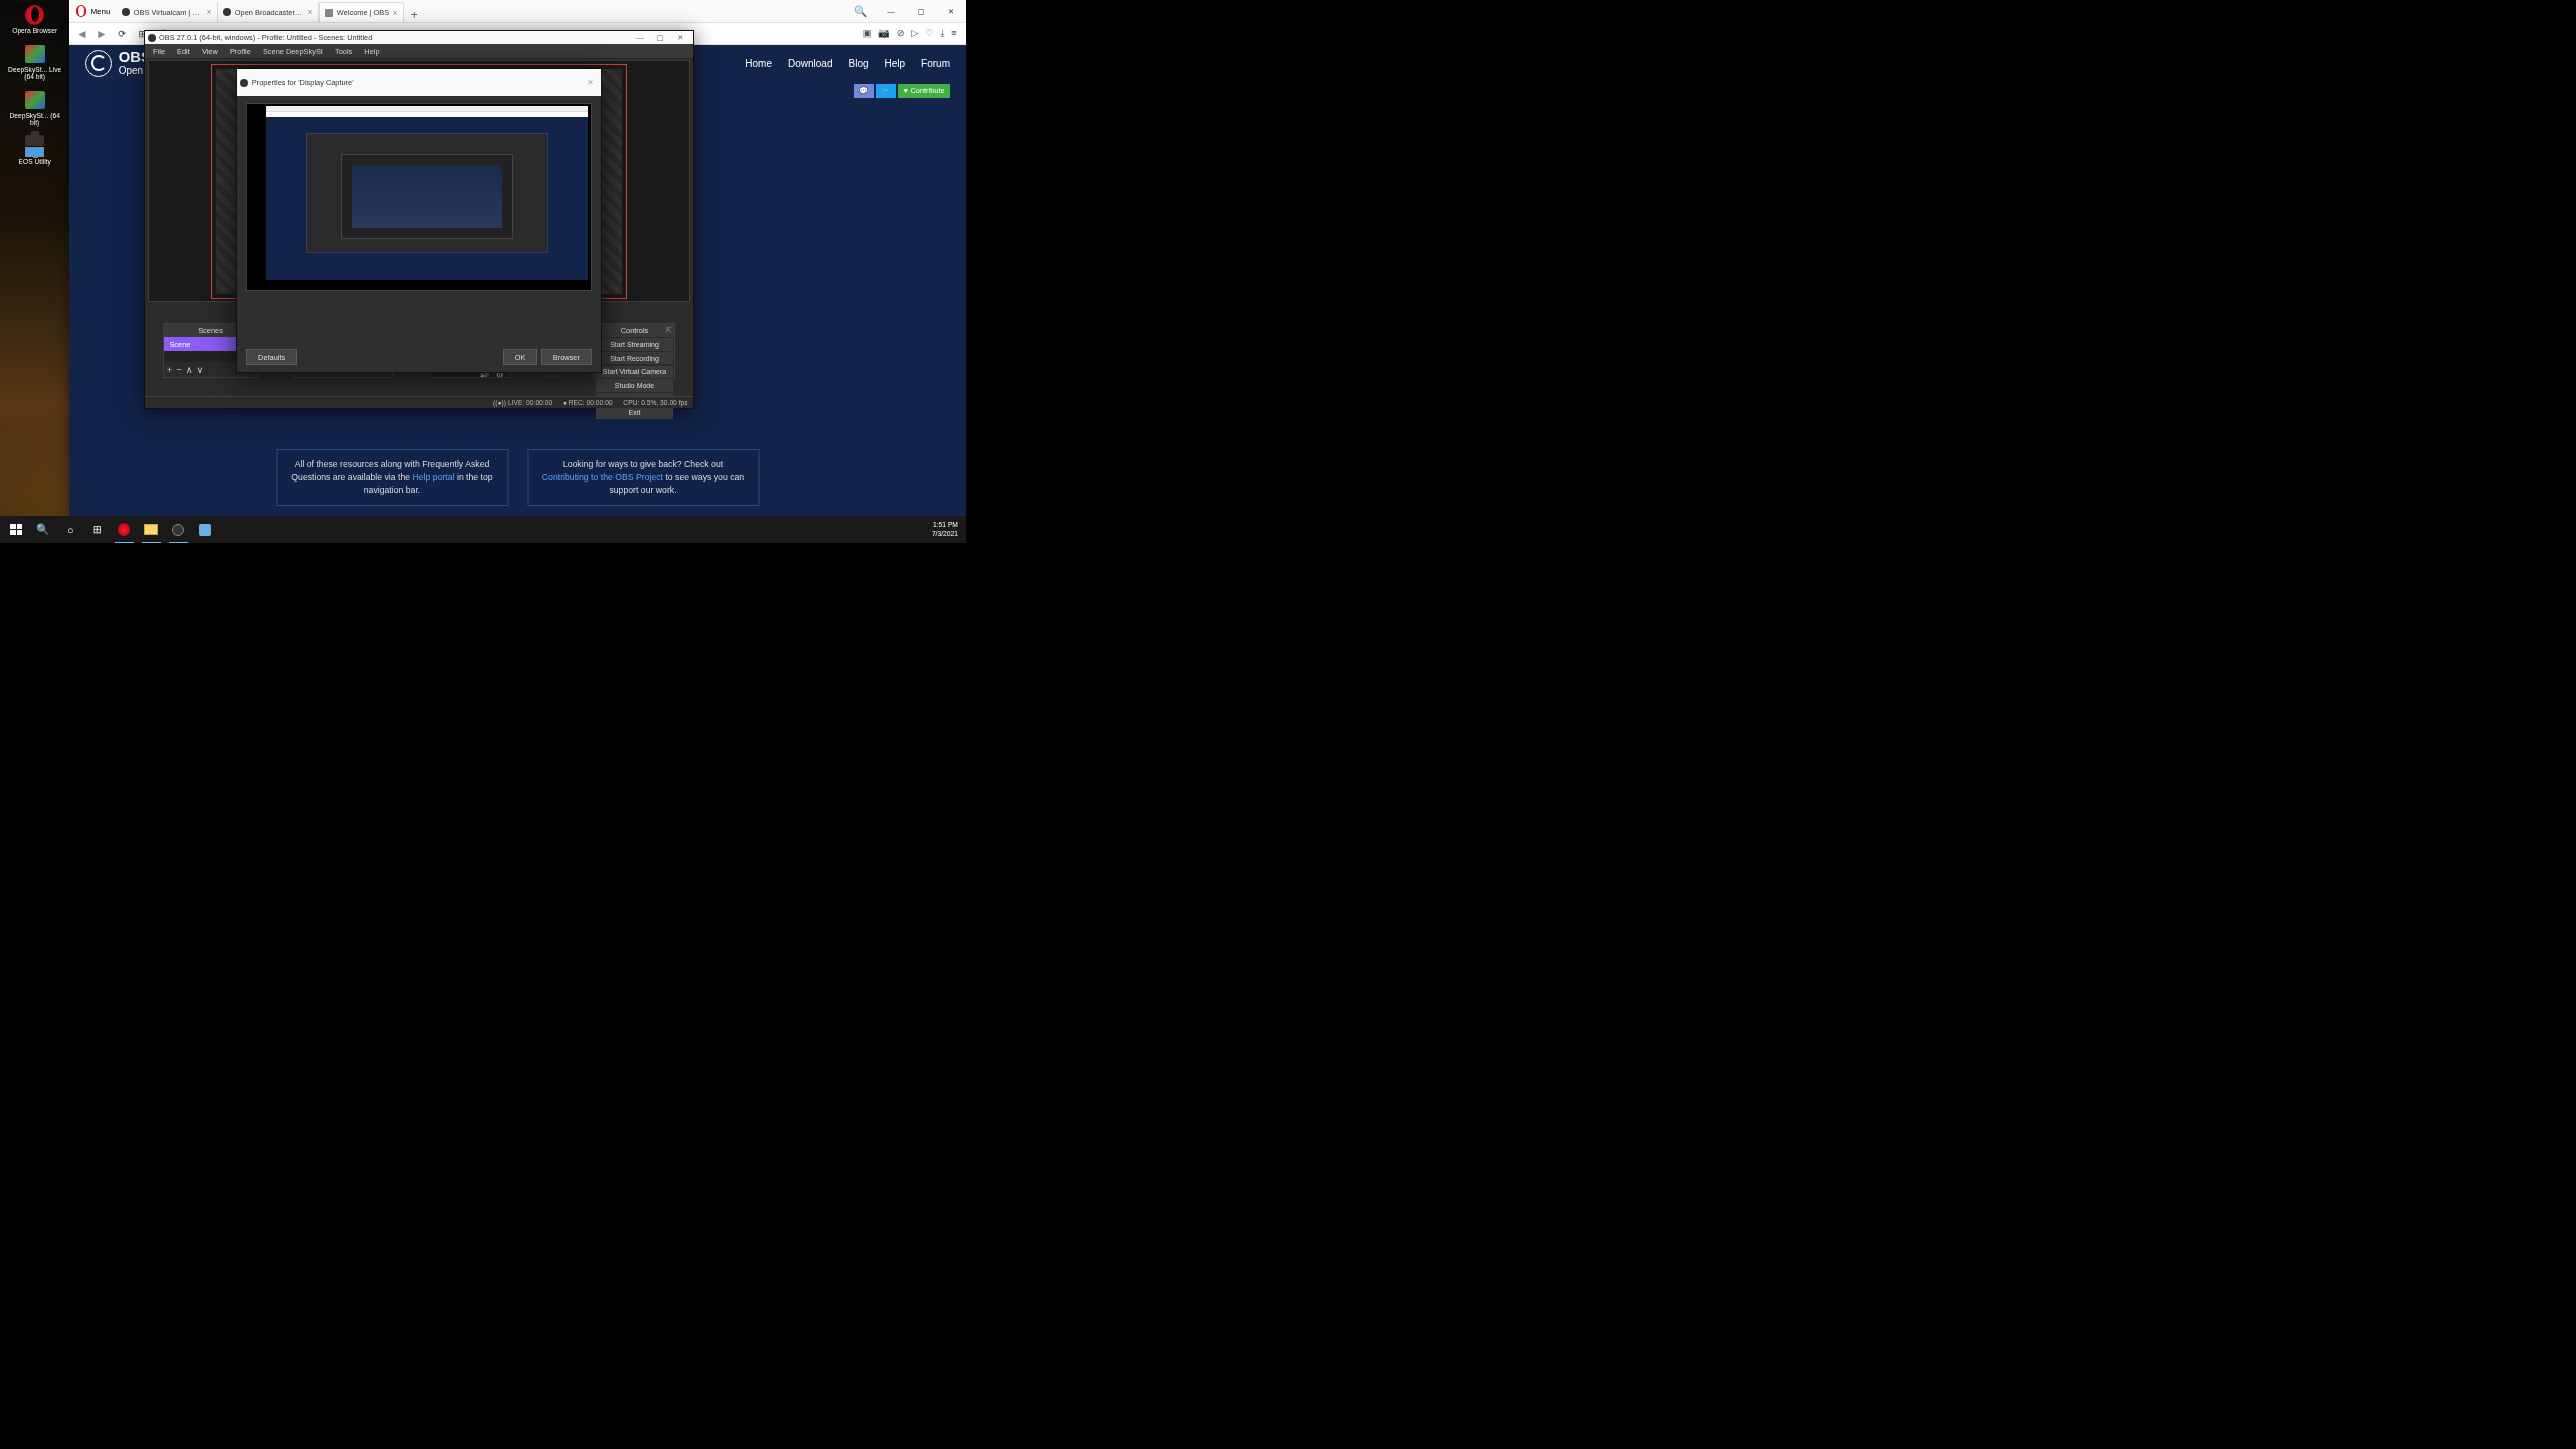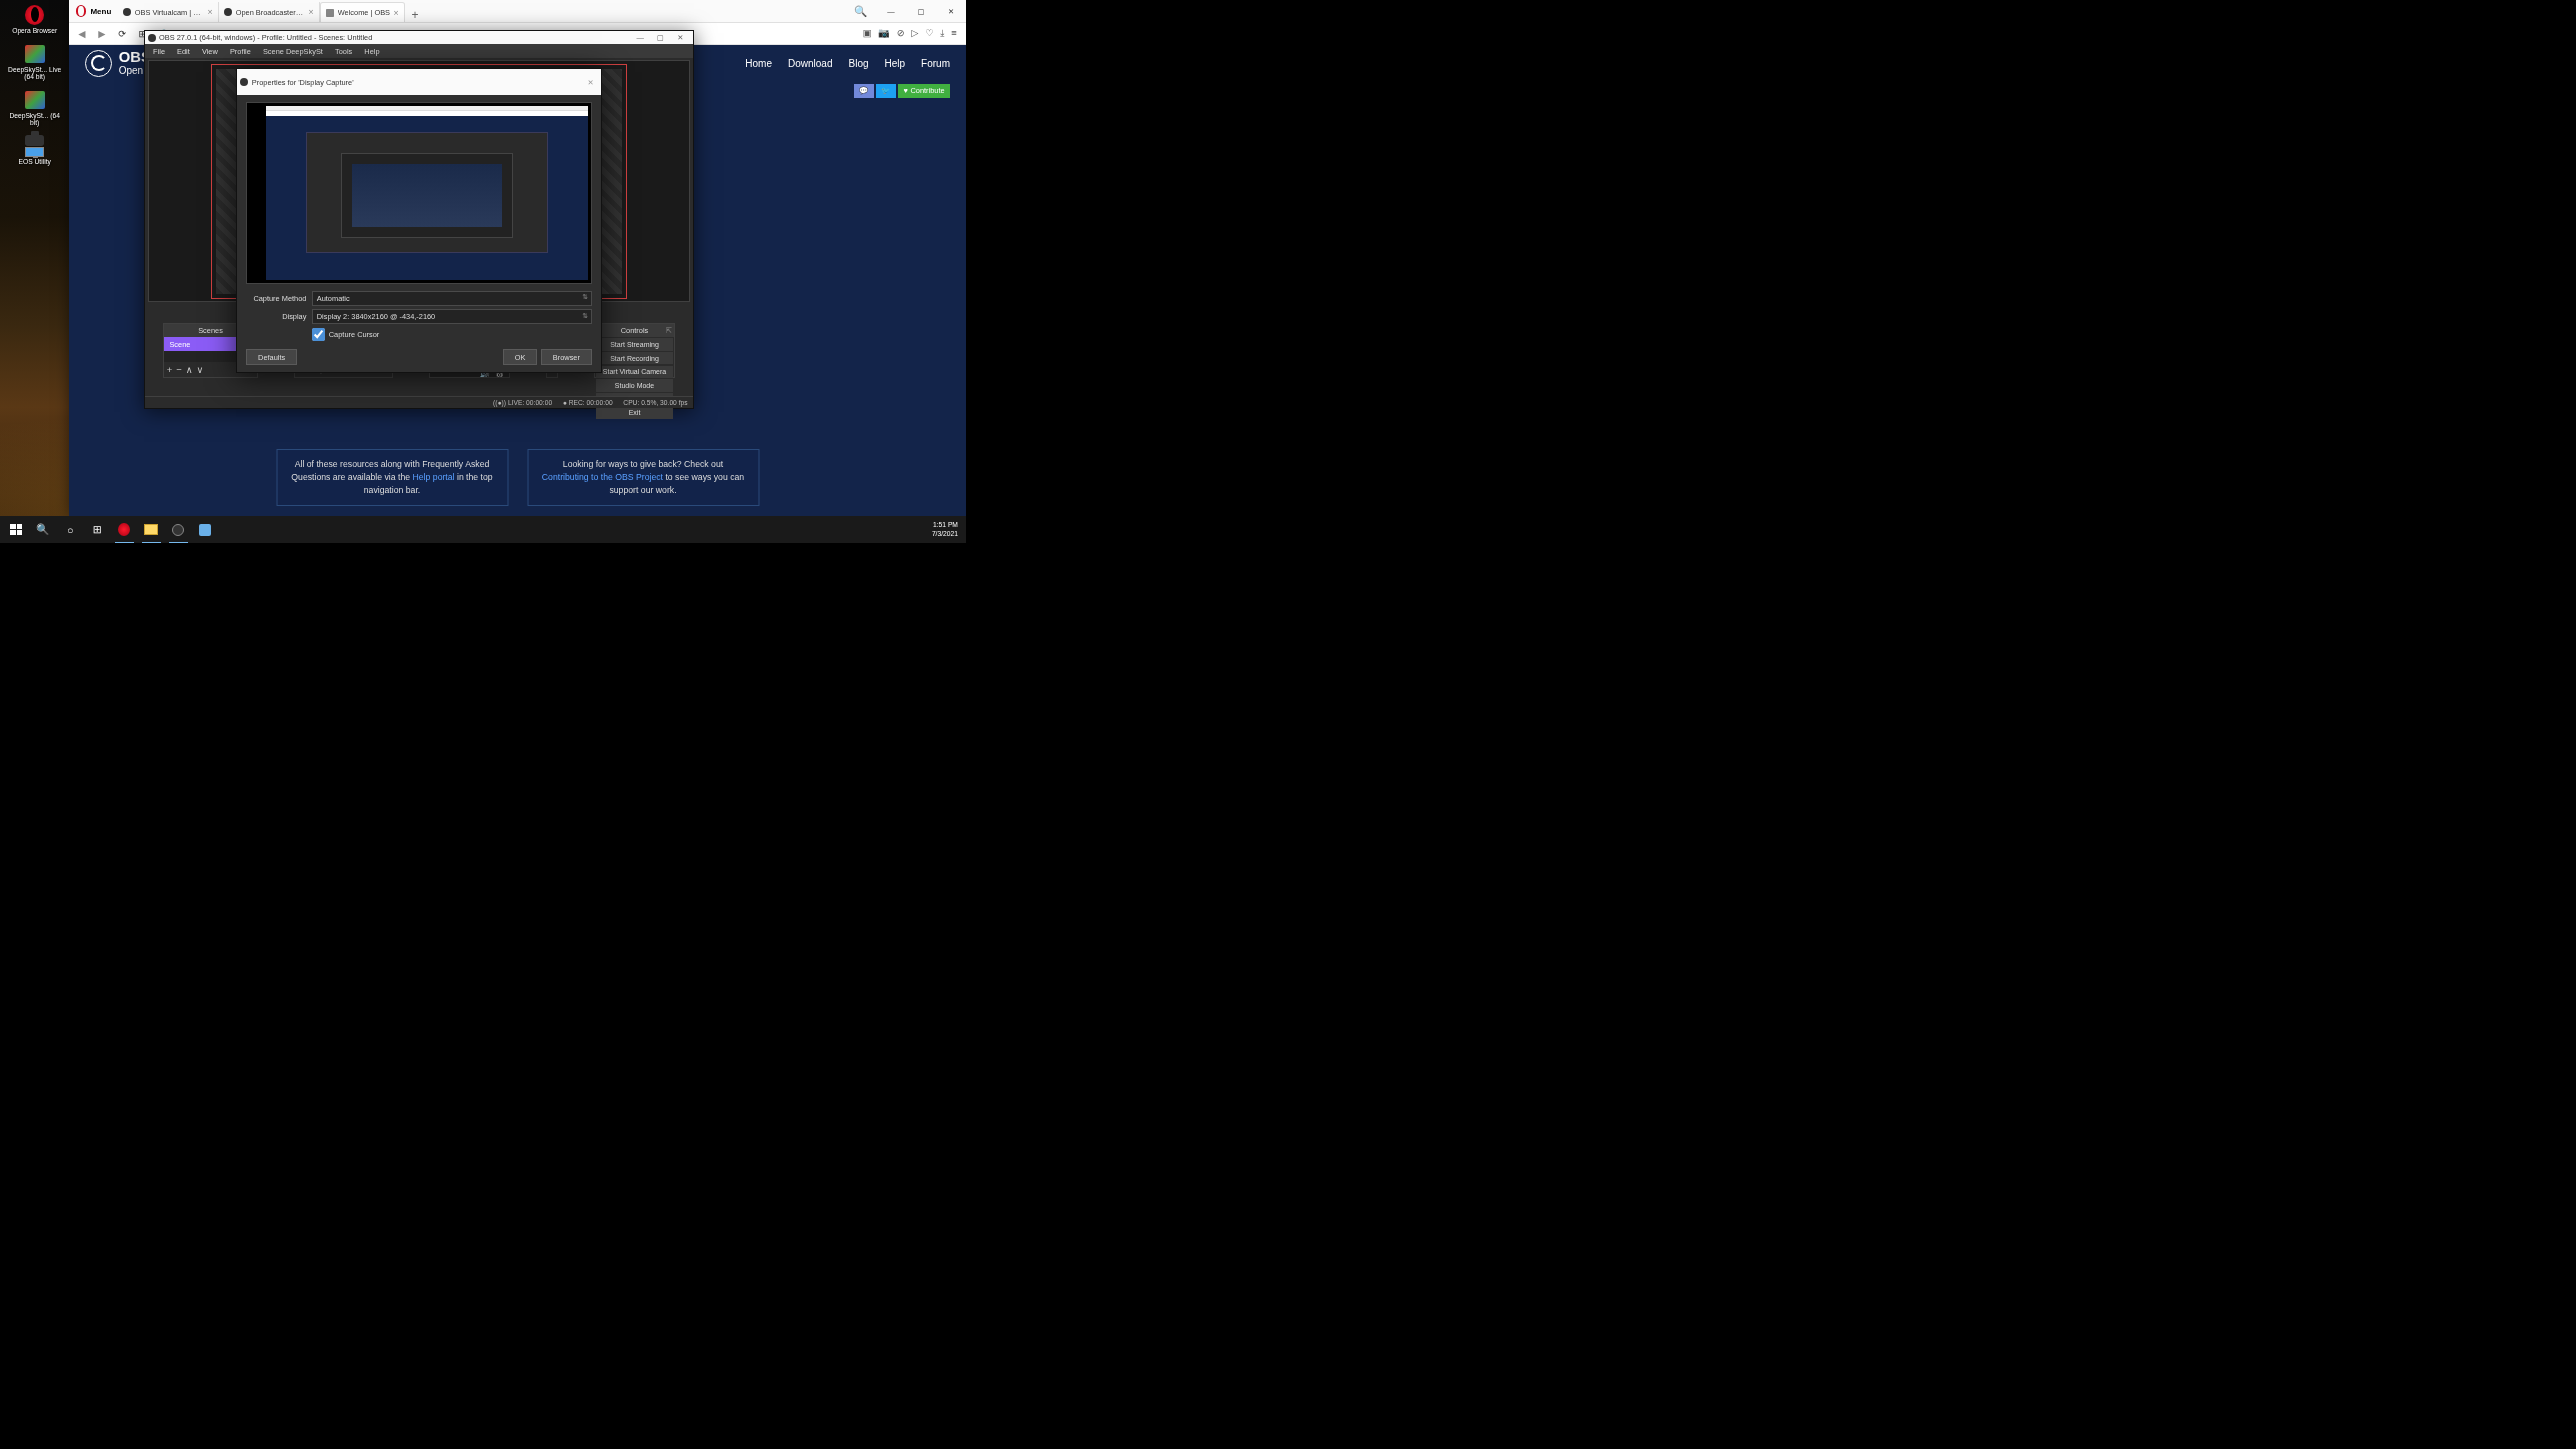--- a/index.html
+++ b/index.html
@@ -17,21 +17,21 @@
 .opera-ic::after{content:''; position:absolute; left:5.4px; top:2.7px; width:8px; height:14.8px; background:#000; border-radius:50%;}
 .dss-ic { background: linear-gradient(135deg,#e03030,#40a040,#3060d0); width:20px; height:17.4px; border-radius:2px;}
 .cam-ic { background:#333; width:19px; height:14.8px; border-radius:2.7px; position:relative;}
 .cam-ic::before{content:''; position:absolute; top:-4px; left:5.4px; width:8px; height:5.4px; background:#333; border-radius:1.3px 1.3px 0 0;}
 .mon-ic { background:#4aa0e8; width:19px; height:13.4px; border:0.7px solid #888; position:relative;}
 .mon-ic::after{content:'';position:absolute;bottom:-2.7px;left:6.7px;width:5.4px;height:2.7px;background:#888;}
 
 
 .browser { position: absolute; top: 0; left: 69px; right: 0; bottom: 27px; background: #fff; display: flex; flex-direction: column; box-shadow: 0 0 13.4px rgba(0,0,0,0.5); }
 .br-top { height: 23px; background: #fafafa; border-bottom: 0.7px solid #e0e0e0; display: flex; align-items: stretch; }
-.br-menu-btn { display: flex; align-items: center; padding: 0 6.7px; gap: 4px; font-size: 8px; cursor: pointer; font-weight: bold; }
+.br-menu-btn { display: flex; align-items: center; padding: 0 6.7px; gap: 4px; font-size: 8px; cursor: pointer; }
 .br-menu-btn .opera-small { width:10.7px; height:12px; background: radial-gradient(circle,#ff1b2d,#a60014); border-radius:50%; position:relative;}
 .br-menu-btn .opera-small::after{content:'';position:absolute;left:2.7px;top:1.3px;width:5.4px;height:9.4px;background:#fafafa;border-radius:50%;}
 .tabs { display: flex; align-items: flex-end; flex:1; }
 .tab { display: flex; align-items: center; padding: 0 5.4px; height: 20px; font-size: 7.4px; color: #333; border-right: 0.7px solid #ddd; max-width: 101px; gap: 3.4px; cursor:pointer;}
 .tab.active { background: #fff; border-top: 0.7px solid #ddd; border-left: 0.7px solid #ddd; border-radius: 2.7px 2.7px 0 0; }
 .tab .fav { width:8px; height:8px; background:#333; border-radius:50%; flex-shrink:0;}
 .tab .fav.doc { background:#888; border-radius:0.7px;}
 .tab .lbl { white-space:nowrap; overflow:hidden; text-overflow:ellipsis; flex:1;}
 .tab .x { color:#888; font-size:8.7px; cursor:pointer;}
 .new-tab { padding: 0 6.7px; color:#666; font-size:12px; display:flex; align-items:center; cursor:pointer;}
@@ -349,36 +349,20 @@
         <div class="inner-site">
           <div class="inner-recursion">
               <div class="inner-deep">
                 <div class="inner-deeper"></div>
               </div>
             </div>
         </div>
       </div>
     </div>
   </div>
-  <div class="props-form">
-    <div class="form-row">
-      <label>Capture Method</label>
-      <div class="select">Automatic</div>
-    </div>
-    <div class="form-row">
-      <label>Display</label>
-      <div class="select">Display 2: 3840x2160 @ -434,-2160</div>
-    </div>
-    <div class="form-row">
-      <div class="chk">
-        <input type="checkbox" checked="" style="">
-        <span>Capture Cursor</span>
-      </div>
-    </div>
-  </div>
   <div class="props-buttons">
     <button>Defaults</button>
     <div class="spacer"></div>
     <button>OK</button>
     <button>Browser</button>
   </div>
 </div>
 
 <div class="taskbar">
   <div class="tb-item">

